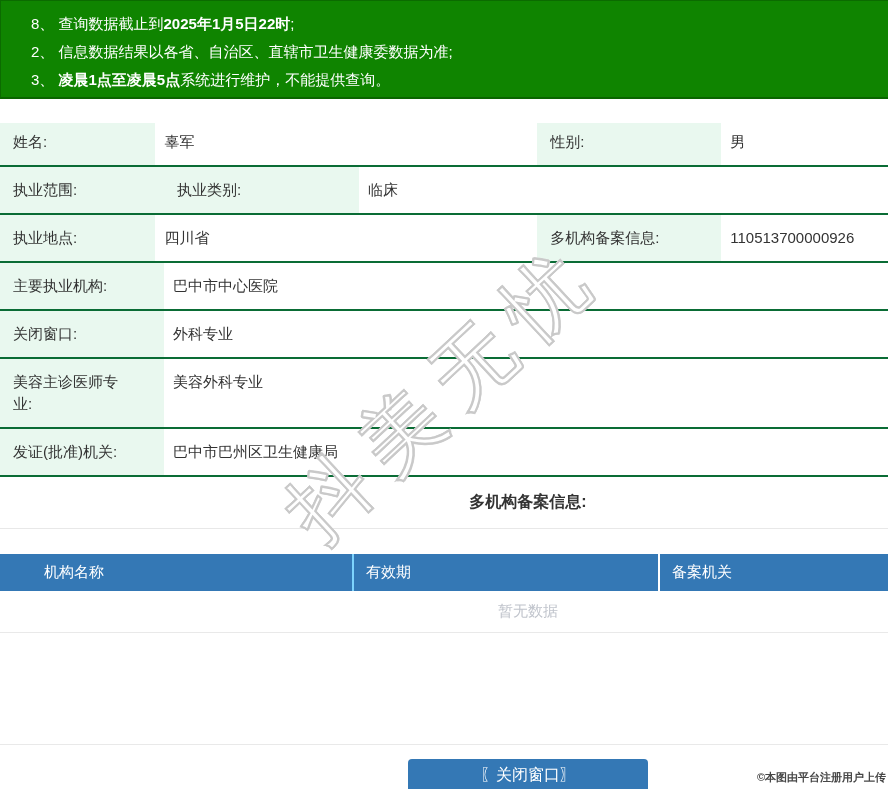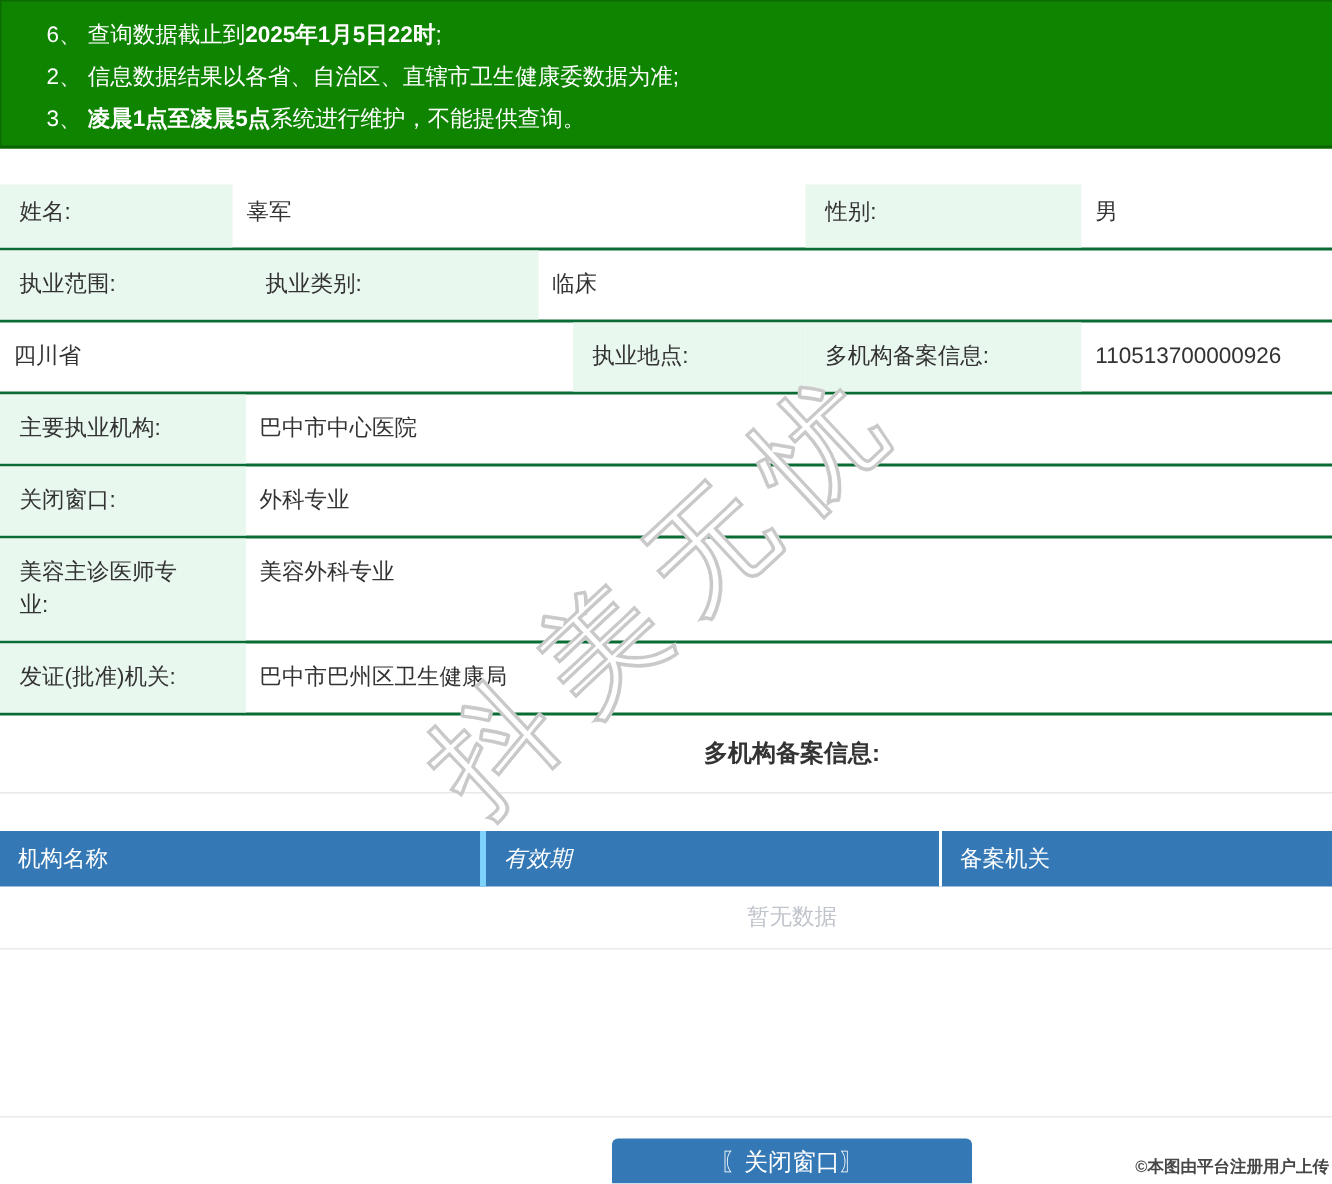--- a/index.html
+++ b/index.html
@@ -39,22 +39,22 @@
     width:1056px; height:52px;
     display:flex; align-items:center; justify-content:center;
     border-bottom:1px solid #e8e8e8;
     font-size:16px; font-weight:bold; color:#333;
   }
   .gap-under-title { height:25px; }
 
   
   .record-header { display:flex; width:1056px; height:37px; background:#3478b5; color:#fff; font-size:15px; }
   .record-header .hcell { display:flex; align-items:center; padding-left:12px; }
-  .hc-1 { width:320px; }
-  .hc-2 { width:306px; border-left:4px solid #7dd3fc;font-style:italic; }
+  .hc-1 { width:320px;margin-left:32px; }
+  .hc-2 { width:306px; border-left:2px solid #7dd3fc; }
   .hc-3 { width:378px; border-left:2px solid #fff; }
 
   .empty-row {
     width:1056px; height:42px;
     display:flex; align-items:center; justify-content:center;
     color:#c0c4cc; font-size:15px;
     border-bottom:1px solid #e9e9e9;
   }
 
   .big-spacer { height:111px; }
@@ -89,42 +89,42 @@
     margin-top:40px;
   }
 </style>
 </head>
 <body>
 
 <div class="page">
   <div class="content">
 
     <div class="banner">
-      <div><span>6、 查询数据截止到</span><b>2025年1月5日22时</b><span>;</span></div>
+      <div><span>8、 查询数据截止到</span><b>2025年1月5日22时</b><span>;</span></div>
       <div><span>2、 信息数据结果以各省、自治区、直辖市卫生健康委数据为准;</span><b></b><span></span></div>
       <div><span>3、 </span><b>凌晨1点至凌晨5点</b><span>系统进行维护，不能提供查询。</span></div>
     </div>
 
     <div class="gap-under-banner"></div>
 
     <div>
       <div class="row first">
         <div class="cell label w-l1">姓名:</div>
         <div class="cell value w-v1">辜军</div>
         <div class="cell label w-l2">性别:</div>
         <div class="cell value w-v2">男</div>
       </div>
       <div class="row">
         <div class="cell label w-l1">执业范围:</div>
         <div class="cell label w-l2">执业类别:</div>
         <div class="cell value w-v2">临床</div>
       </div>
       <div class="row">
+        <div class="cell label w-l1">执业地点:</div>
         <div class="cell value w-v1">四川省</div>
-        <div class="cell label w-l1">执业地点:</div>
         <div class="cell label w-l2">多机构备案信息:</div>
         <div class="cell value w-v2">110513700000926</div>
       </div>
       <div class="row">
         <div class="cell label w-l1">主要执业机构:</div>
         <div class="cell value w-vfull">巴中市中心医院</div>
       </div>
       <div class="row">
         <div class="cell label w-l1">关闭窗口:</div>
         <div class="cell value w-vfull">外科专业</div>

